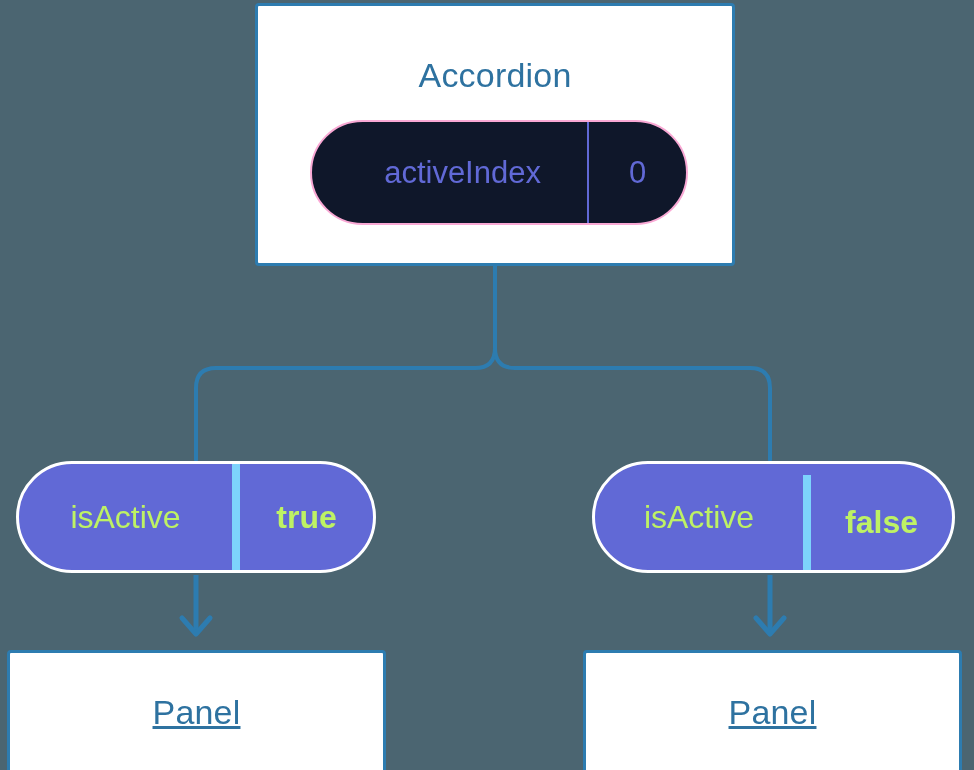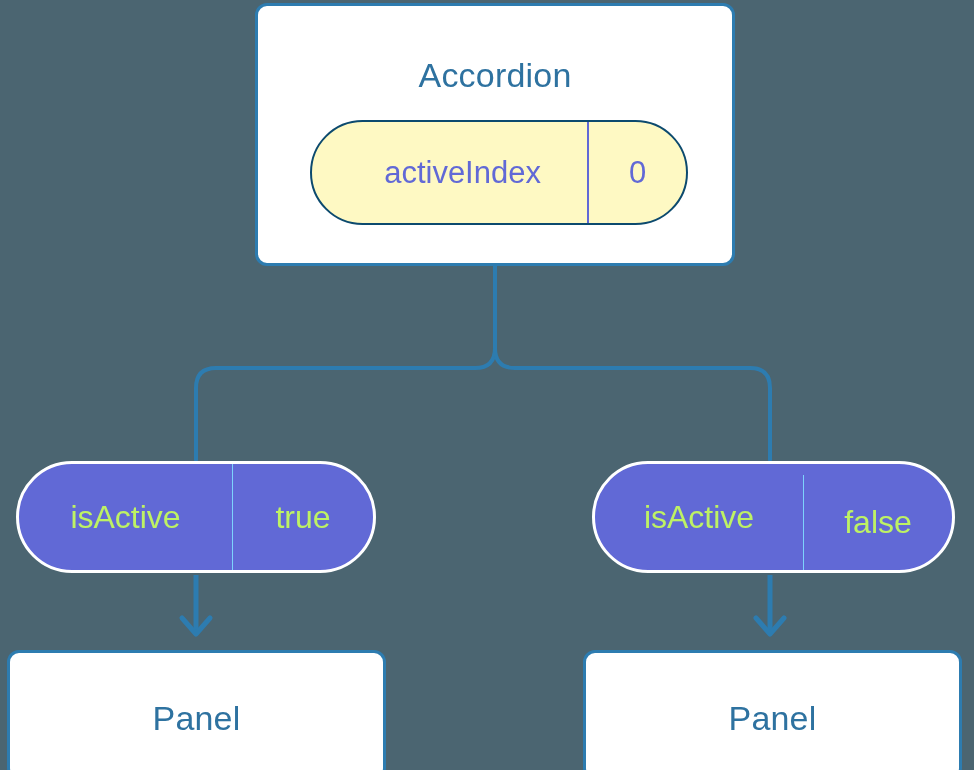--- a/index.html
+++ b/index.html
@@ -29,21 +29,21 @@
     width: 974px;
     height: 770px;
     pointer-events: none;
   }
 
   
   .card {
     position: absolute;
     background: #ffffff;
     border: 3px solid #2d7cb0;
-    border-radius: 12px;
+    border-radius: 4px;
     box-sizing: border-box;
   }
   .card-title {
     color: #2e72a0;
     font-size: 34px;
     font-weight: 400;
     text-align: center;
     letter-spacing: 0.2px;
     white-space: nowrap;
   }
@@ -74,22 +74,22 @@
   .pill .pill-key,
   .pill .pill-val {
     display: flex;
     align-items: center;
     justify-content: center;
     box-sizing: border-box;
     white-space: nowrap;
   }
 
   .pill.outline {
-    border: 2px solid #0c4a6e;
-    background: #fef9c3;
+    border: 2px solid #f9a8d4;
+    background: #0f172a;
   }
   .pill.outline .pill-key,
   .pill.outline .pill-val {
     color: #6169d6;
   }
   .pill.outline .pill-val {
     border-left: 2px solid #6169d6;
   }
 
   #accordion-prop {
@@ -105,21 +105,22 @@
   
   .pill.filled {
     background: #6169d6;
     border: 3px solid #ffffff;
   }
   .pill.filled .pill-key,
   .pill.filled .pill-val {
     color: #bef264;
   }
   .pill.filled .pill-val {
-    border-left: 1px solid #7dd3fc;
+    border-left: 8px solid #7dd3fc;
+    font-weight: bold;
   }
 
   #state-left {
     left: 16px;
     top: 461px;
     width: 360px;
     height: 112px;
     font-size: 32px;
   }
   #state-left .pill-key { width: 213px; }
@@ -146,21 +147,22 @@
     left: 583px;
     top: 650px;
     width: 379px;
     height: 130px;
   }
   #panel-left .card-title,
   #panel-right .card-title {
     position: absolute;
     left: 0;
     right: 0;
-    top: 46px;
+    top: 40px;
+    text-decoration: underline;
   }
 </style>
 </head>
 <body style="background: rgb(75, 101, 113);">
 
 <div id="stage" style="background: rgb(75, 101, 113);">
 
   <svg id="connectors" viewBox="0 0 974 770">
 
     <path d="M 495 265

